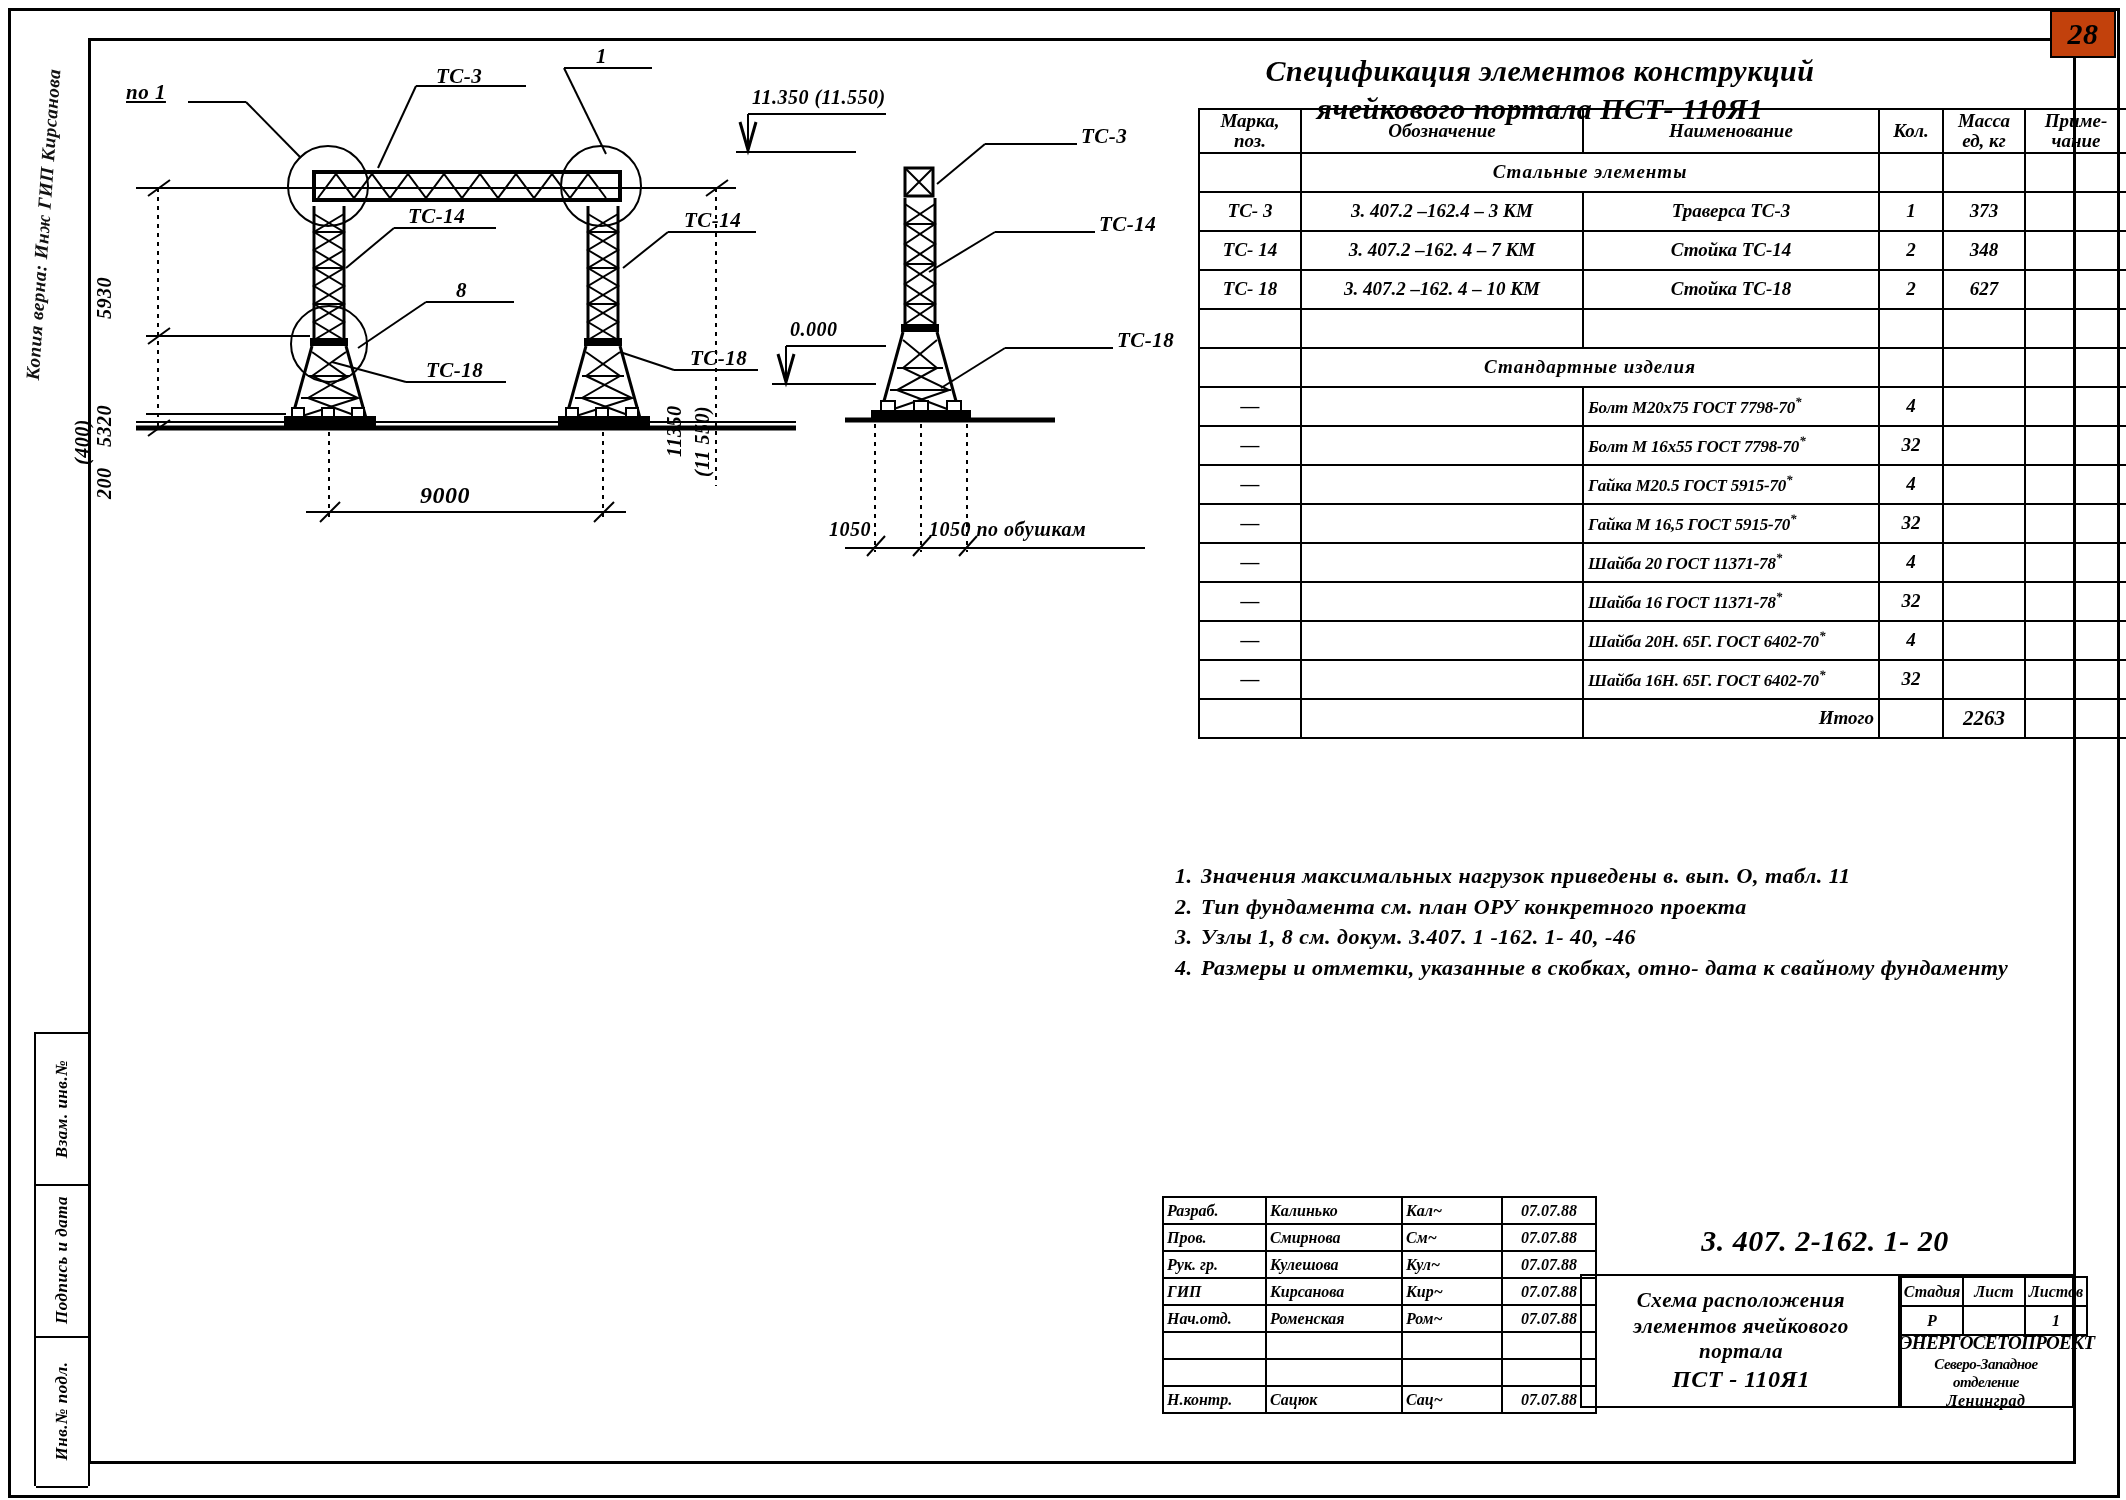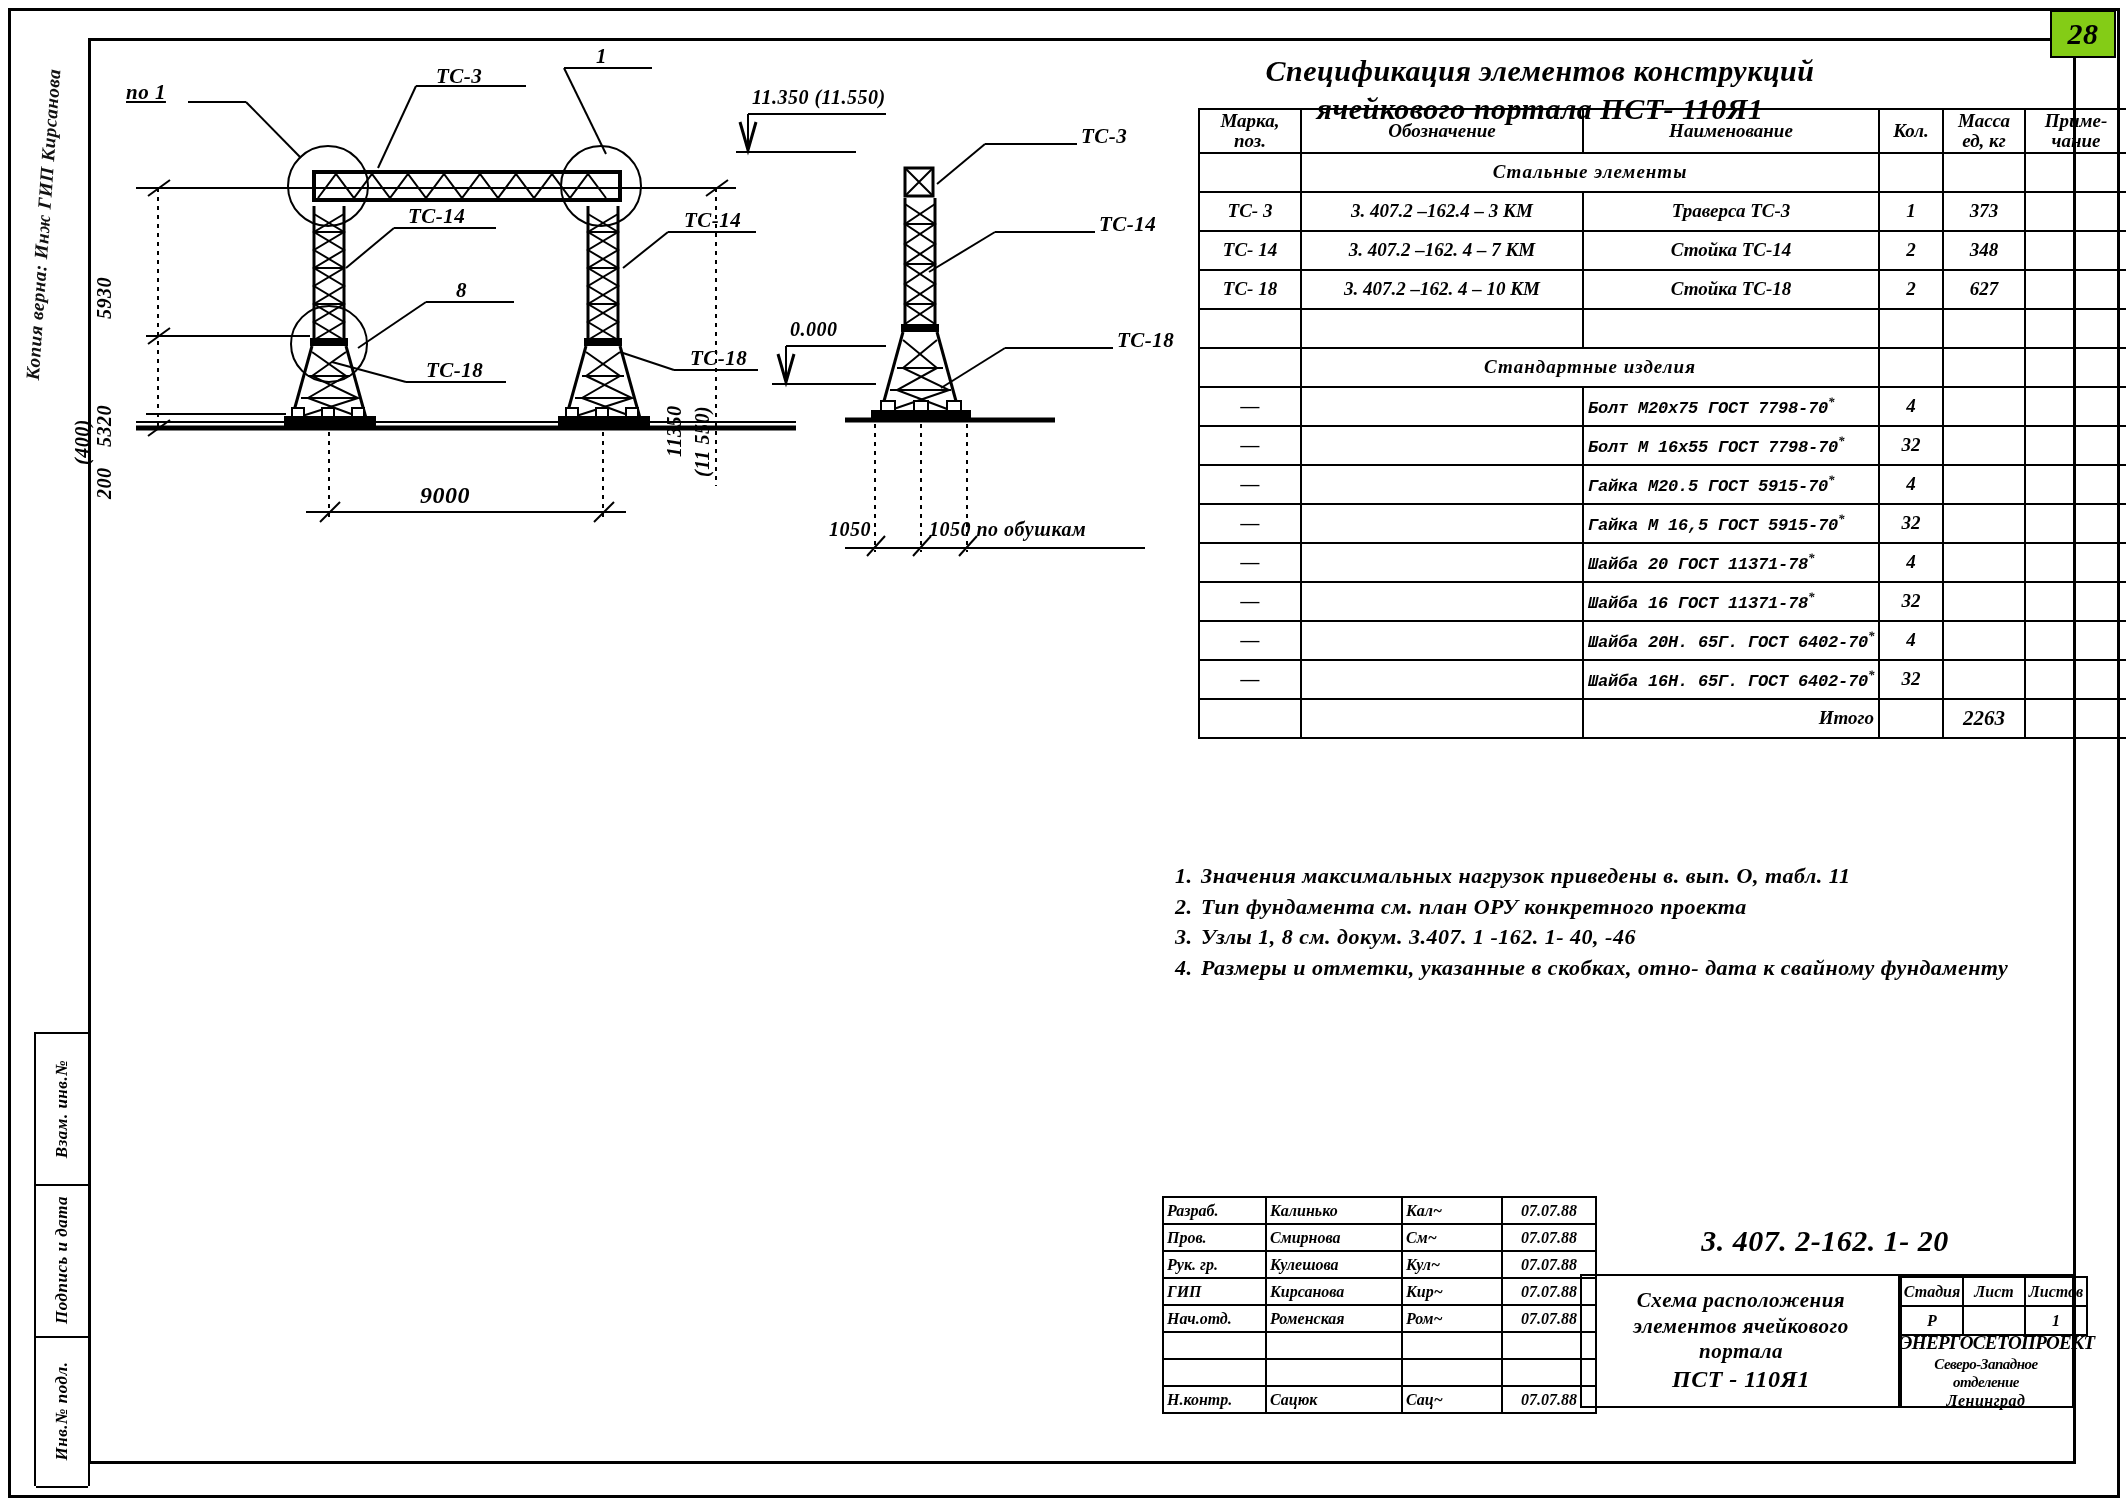--- a/index.html
+++ b/index.html
@@ -31,21 +31,21 @@
     border:3px solid #000;
     background:#fff;
   }
 
   
   #page-number-box{
     position:absolute;right:10px;top:10px;
     width:62px;height:44px;
     border:2px solid #000;
     display:flex;align-items:center;justify-content:center;
-    background:#84cc16;z-index:40;
+    background:#c2410c;z-index:40;
   }
   #page-number-box span{font-size:30px;}
 
   
   #margin-strip{
     position:absolute;left:34px;top:1032px;
     width:52px;height:452px;
     border-left:2px solid #000;border-right:2px solid #000;border-top:2px solid #000;
   }
   .strip-cell{
@@ -106,21 +106,21 @@
     font-style:italic;font-weight:bold;
   }
   #spec-table th{text-align:center;line-height:1.05;font-size:19px;}
   .col-mark{width:92px;text-align:center;}
   .col-desig{width:272px;text-align:center;}
   .col-name{width:286px;}
   .col-qty{width:54px;text-align:center;}
   .col-mass{width:72px;text-align:center;}
   .col-note{width:92px;}
   .section-row td{text-align:center;font-size:24px;letter-spacing:1px;}
-  .nm-small{font-size:17px;letter-spacing:-.2px;white-space:nowrap;font-family:Liberation Mono, monospace;}
+  .nm-small{font-size:17px;letter-spacing:-.2px;white-space:nowrap;}
   .star{font-size:13px;vertical-align:super;}
   .total-lbl{text-align:right;font-size:21px;}
 
   
   #notes{
     position:absolute;left:1175px;top:862px;width:900px;
     font-size:22px;line-height:1.30;
   }
   #notes .note{margin-bottom:2px;display:flex;}
   #notes .num{width:26px;flex:0 0 26px;}

